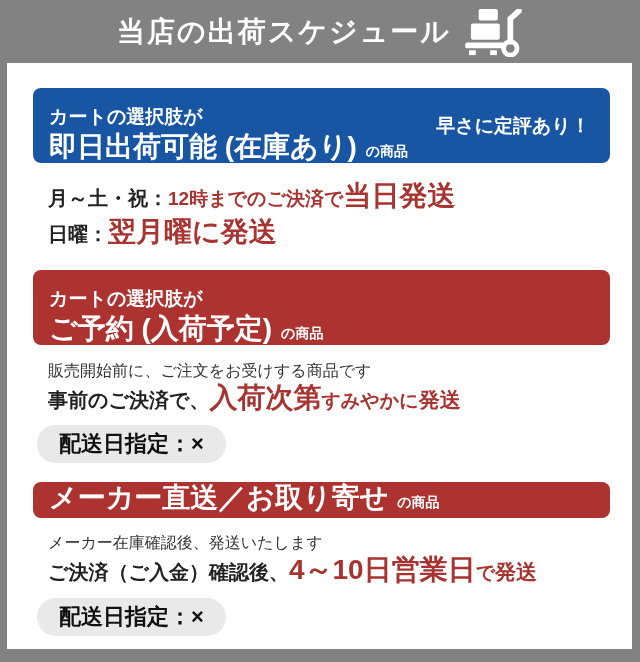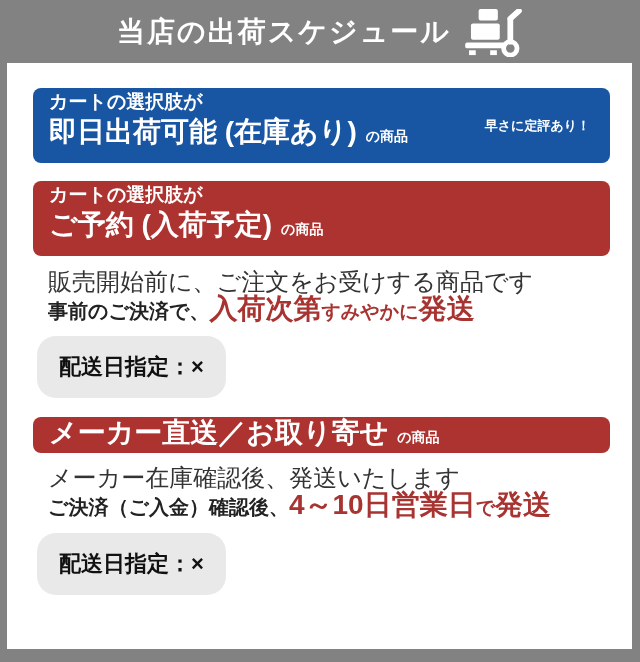--- a/index.html
+++ b/index.html
@@ -17,48 +17,48 @@
     color:#fff;font-size:28px;font-weight:bold;letter-spacing:2px;
   }
   .truck-icon{width:58px;height:48px;margin-top:2px;}
   .content{
     position:absolute;left:7px;right:8px;top:63px;bottom:13px;
     background:#ffffff;
   }
   .banner{
     position:relative;box-sizing:border-box;
     margin:0 22px 0 26px;border-radius:8px;color:#fff;
-    padding:1px 16px;
+    padding:16px 16px;
   }
   .banner.blue{background:var(--blue,#1856a3);height:75px;margin-top:25px;}
   .banner.red2{background:var(--red,#ad3331);height:75px;margin-top:18px;}
   .banner.red1{
     background:var(--red,#ad3331);height:36px;margin-top:19px;
     display:flex;align-items:baseline;padding:0 16px;align-items:center;
   }
   .banner-intro{font-size:19px;font-weight:bold;line-height:25px;display:block;}
   .banner-main{line-height:36px;white-space:nowrap;}
   .banner-big{font-size:28px;font-weight:bold;}
   .banner-suffix{font-size:14px;font-weight:bold;margin-left:9px;}
   .banner-badge{
     position:absolute;right:20px;top:50%;transform:translateY(-50%);
-    font-size:13px;font-weight:bold;
+    font-size:19px;font-weight:bold;
   }
   .rows1{margin:17px 0 0 41px;}
   .row{line-height:32px;white-space:nowrap;}
   .lbl{font-size:20px;font-weight:bold;color:#222;}
   .red-sm{font-size:19px;font-weight:bold;color:var(--text-red,#a83431);}
   .red-big{font-size:28px;font-weight:bold;color:var(--text-red,#a83431);}
-  .red-tail{font-size:28px;font-weight:bold;color:var(--text-red,#a83431);}
-  .note{margin:15px 0 0 41px;font-size:24px;color:#333;line-height:22px;white-space:nowrap;}
+  .red-tail{font-size:21px;font-weight:bold;color:var(--text-red,#a83431);}
+  .note{margin:15px 0 0 41px;font-size:16px;color:#333;line-height:22px;white-space:nowrap;}
   .note.n3{margin-top:14px;}
   .mixrow{margin:0 0 0 41px;line-height:32px;white-space:nowrap;}
   .pill{
     width:fit-content;margin:7px 0 0 30px;height:38px;line-height:38px;
-    padding:12px 22px;border-radius:19px;background:var(--pill-bg,#e9e9e9);
+    padding:0 22px;border-radius:19px;background:var(--pill-bg,#e9e9e9);
     font-size:22px;font-weight:bold;color:#111;white-space:nowrap;
   }
   .pill.p2{margin-top:8px;}
 </style>
 </head>
 <body>
 
 <div class="page">
 
   <div class="header">
@@ -78,20 +78,28 @@
   <div class="content">
 
     <div class="banner blue">
       <span class="banner-intro">カートの選択肢が</span>
       <span class="banner-main">
         <span class="banner-big">即日出荷可能 (在庫あり)</span><span class="banner-suffix">の商品</span>
       </span>
       <span class="banner-badge">早さに定評あり！</span>
     </div>
 
+    <div class="rows1">
+      <div class="row">
+        <span class="lbl">月～土・祝：</span><span class="red-sm">12時までのご決済で</span><span class="red-big">当日発送</span>
+      </div>
+      <div class="row">
+        <span class="lbl">日曜：</span><span class="red-sm"></span><span class="red-big">翌月曜に発送</span>
+      </div>
+    </div>
 
     <div class="banner red2">
       <span class="banner-intro">カートの選択肢が</span>
       <span class="banner-main">
         <span class="banner-big">ご予約 (入荷予定)</span><span class="banner-suffix">の商品</span>
       </span>
     </div>
 
     <div class="note">販売開始前に、ご注文をお受けする商品です</div>
     <div class="mixrow">

